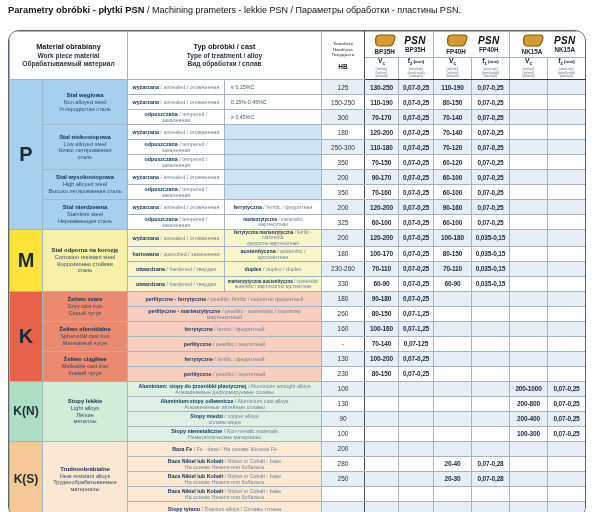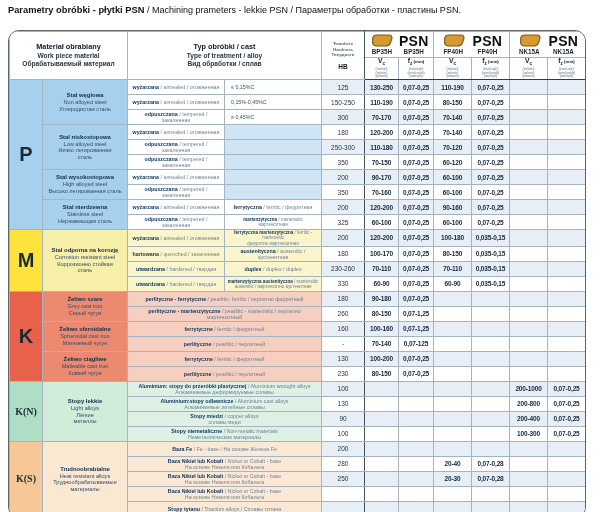--- a/index.html
+++ b/index.html
@@ -15,31 +15,31 @@
   tbody tr{height:15px;}
   
   .mh .b{font-weight:bold;font-size:7.3px;color:#101820;line-height:1.2;}
   .mh div{font-size:6.6px;color:#2a3640;line-height:1.25;}
   .hbh{border-left:1.3px solid #44525f;border-right:1.3px solid #44525f;}
   .hbh .tiny{font-size:4.4px;color:#5a6670;line-height:1.25;}
   .hbh .hbu{font-weight:bold;font-size:6.5px;color:#101820;margin-top:5px;}
   .psnh{border-left:1.3px solid #44525f;}
   .psnh .wrap{display:flex;align-items:center;justify-content:space-evenly;height:100%;}
   .psnh .half{display:flex;flex-direction:column;align-items:center;justify-content:center;gap:1px;}
-  .psnh .brand{font-weight:bold;font-size:14px;color:#0c0f14;letter-spacing:0.3px;line-height:1;}
+  .psnh .brand{font-weight:bold;font-size:10px;color:#0c0f14;letter-spacing:0.3px;line-height:1;font-style:italic;}
   .psnh .grade{font-weight:bold;font-size:6.3px;color:#1a2530;line-height:1;}
   .unit{line-height:1;}
   .unit.vcc{border-left:1.3px solid #44525f;}
   .unit .ul{font-weight:bold;font-size:6.8px;color:#101820;}
   .unit .ul sub{font-size:4.6px;}
   .unit .ul .u2{font-size:4.4px;font-weight:bold;}
   .unit .usub{font-size:3.3px;color:#8a97a3;line-height:1.12;white-space:pre-line;margin-top:1px;}
   
   td.letter{font-weight:bold;font-size:20px;color:#1a2b38;}
-  td.letter.sm{font-size:10px;font-family:Liberation Serif, serif;}
+  td.letter.sm{font-size:12px;}
   td.mat{padding:1px;}
   td.mat .nm{font-weight:bold;font-size:5.9px;color:#0f2d4e;line-height:1.18;}
   td.mat .l2{font-size:5.6px;color:#2f4f6c;line-height:1.18;white-space:pre-line;}
   td.treat,td.cond{font-size:5.3px;line-height:1.18;white-space:pre-line;padding:0 2px;}
   td.treat b,td.cond b{color:#123a63;font-size:5.3px;}
   td.treat span,td.cond span{color:#6e8296;}
   td.cond.left{text-align:left;padding-left:6px;color:#3c5064;}
   td.cond.small,td.cond.small b{font-size:4.5px;}
   td.hb{font-size:6.5px;color:#27323c;border-left:1.3px solid #44525f;border-right:1.3px solid #44525f;}
   td.val{font-weight:bold;font-size:6.5px;color:#15273d;letter-spacing:-0.15px;}

